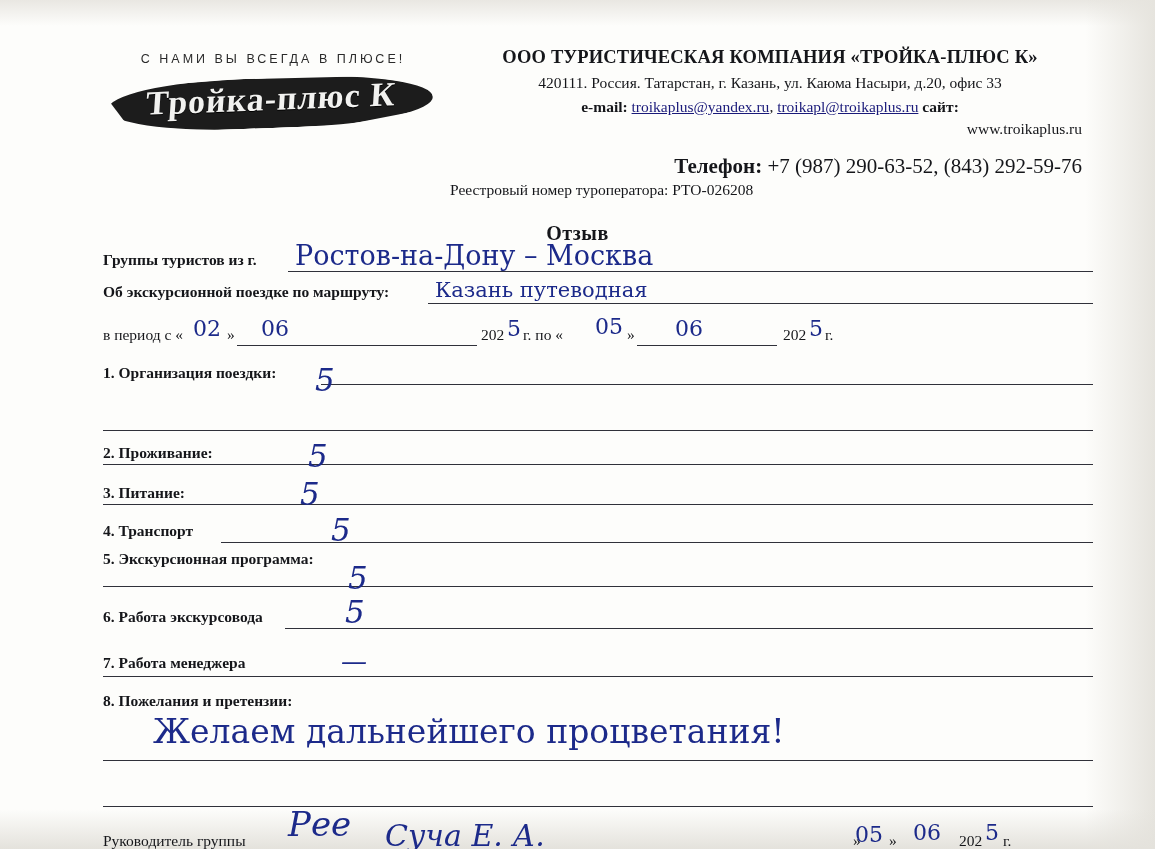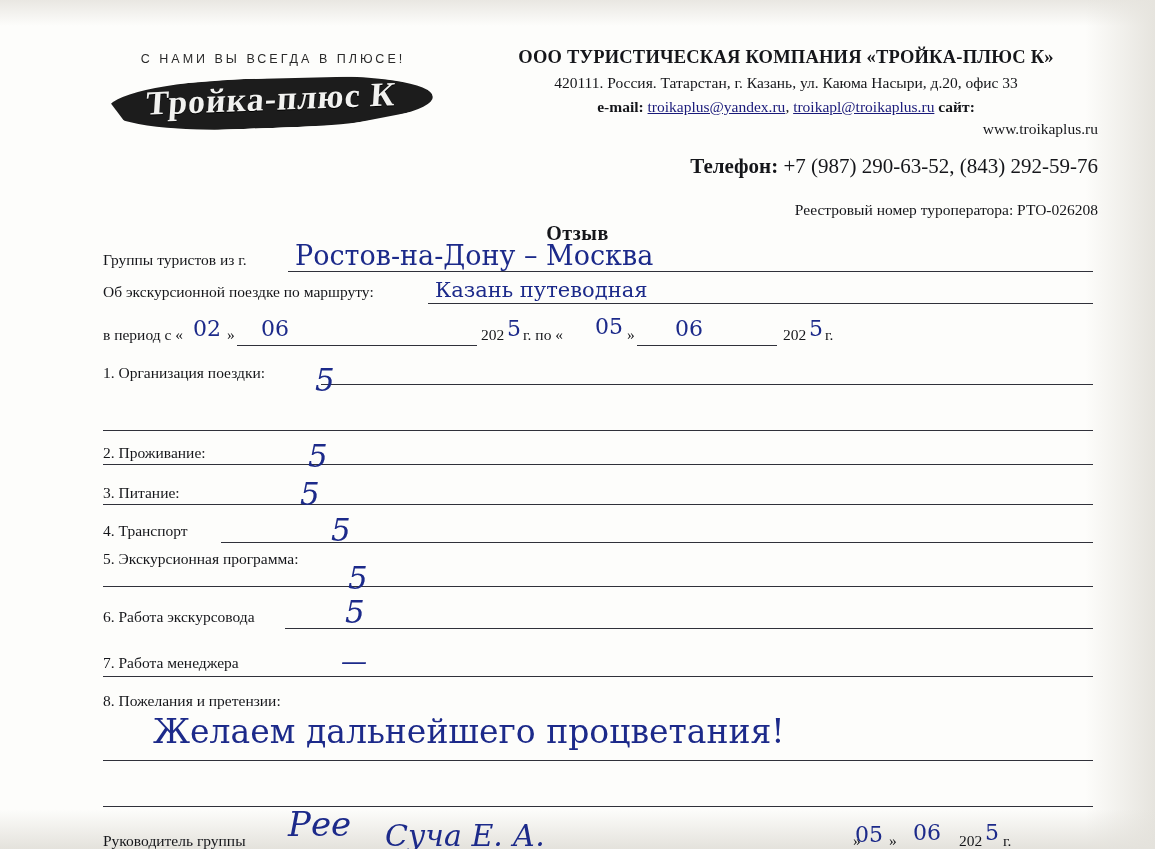--- a/index.html
+++ b/index.html
@@ -73,21 +73,21 @@
     letter-spacing: 1px;
     color: #f2f2f0;
     transform: rotate(-2.2deg) skewX(-6deg);
     white-space: nowrap;
     text-shadow: 0 1px 0 #000;
   }
 
   
   .company {
     position: absolute;
-    left: 466px;
+    left: 450px;
     top: 45px;
     width: 640px;
     text-align: center;
     line-height: 1.35;
   }
   .company-name {
     font-weight: bold;
     font-size: 18.5px;
     letter-spacing: 0.2px;
   }
@@ -110,24 +110,24 @@
     margin-top: 1px;
     padding-right: 8px;
   }
   .company-phone {
     margin-top: 12px;
     text-align: right;
     font-size: 21px;
     padding-right: 8px;
   }
   .company-reg {
-    text-align: right;
+    text-align: left;
     font-size: 15.5px;
     padding-right: 8px;
-    margin-top: 20px;
+    margin-top: 0;
   }
 
   
   .form-title {
     position: absolute;
     left: 0; top: 222px;
     width: 1155px;
     text-align: center;
     font-weight: bold;
     font-size: 20px;
@@ -141,21 +141,21 @@
     font-size: 15.5px;
   }
   .row {
     position: relative;
     height: 26px;
   }
   .lbl {
     position: absolute;
     left: 0;
     top: 0;
-    font-weight: normal;
+    font-weight: bold;
     white-space: nowrap;
   }
   .lbl.reg { font-weight: normal; }
   .rule {
     position: absolute;
     border-bottom: 1px solid #30313a;
     height: 0;
   }
   .hand {
     position: absolute;

